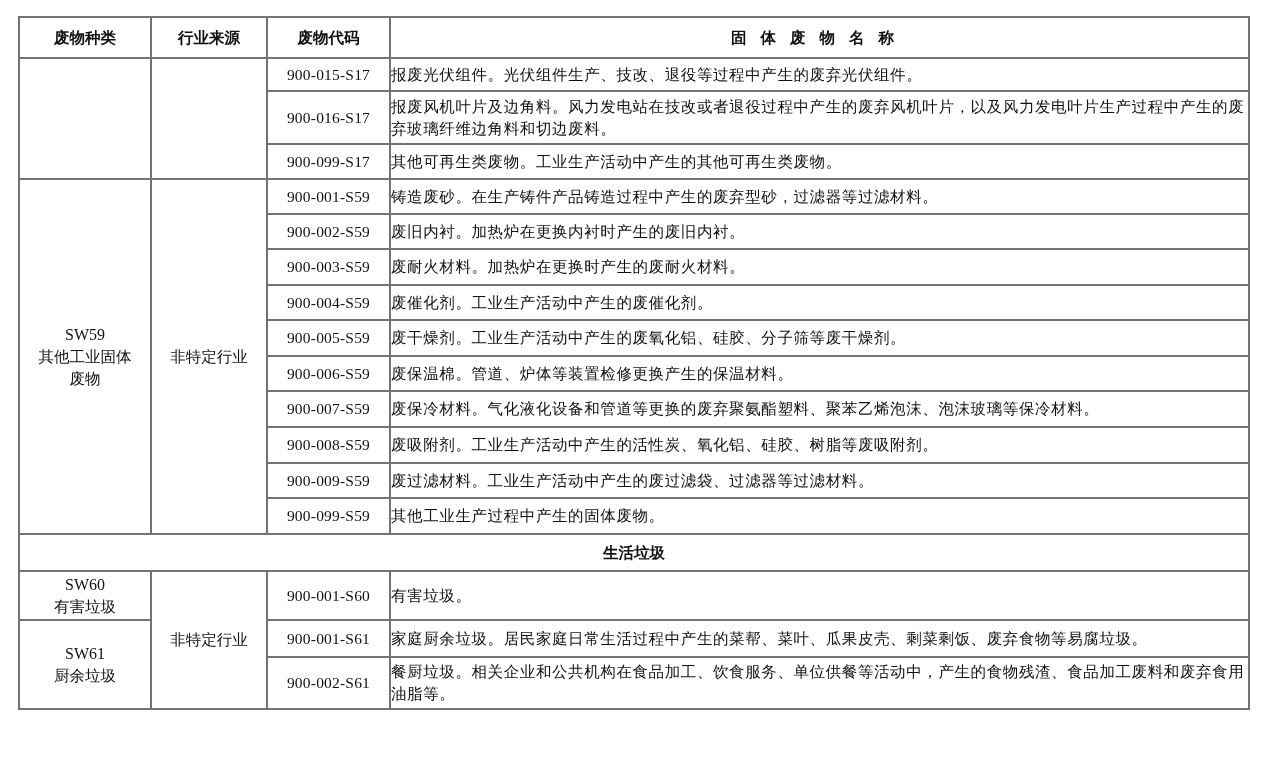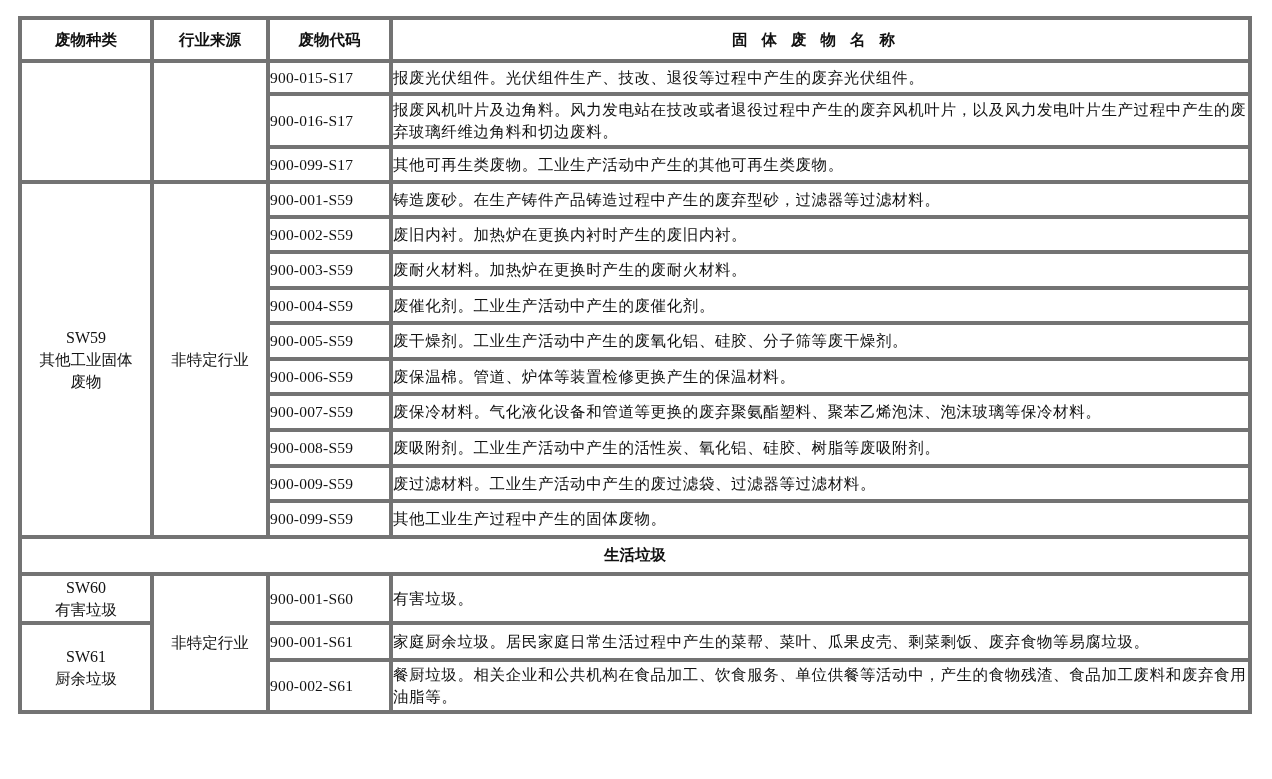--- a/index.html
+++ b/index.html
@@ -10,36 +10,36 @@
   }
   .page { position: absolute; left: 0; top: 0; width: 1272px; height: 779px; }
   table.waste {
     position: absolute; left: 18px; top: 16px;
     width: 1230px;
     border-collapse: collapse;
     table-layout: fixed;
     border: 2px solid #000;
   }
   table.waste td, table.waste th {
-    border: 4px solid #737373;
+    border: 2px solid #737373;
     padding: 0;
     font-size: 15.5px;
     line-height: 22px;
     vertical-align: middle;
   }
   th {
     font-family: "DejaVu Sans", "Liberation Sans", sans-serif;
     font-weight: bold;
     font-size: 15.5px;
     text-align: center;
     height: 39px;
   }
   th.name-head { letter-spacing: 14px; }
   td.code {
-    text-align: left;
+    text-align: center;
     font-family: "Liberation Serif", "DejaVu Serif", serif;
     font-size: 16px;
     letter-spacing: 0.2px;
   }
   td.desc {
     text-align: left;
     padding-left: 10px;
     padding-right: 8px;
     font-family: "DejaVu Sans", "Liberation Sans", sans-serif;
     font-size: 15px;
@@ -52,21 +52,21 @@
     font-size: 15.5px;
     line-height: 23px;
     margin-top: 16px;
   }
   td.cat .cat-code {
     font-family: "Liberation Serif", "DejaVu Serif", serif;
     font-size: 16px;
   }
   td.section {
     text-align: center;
-    font-family: Liberation Mono, monospace;
+    font-family: Liberation Serif, serif;
     font-weight: bold;
     font-size: 15.5px;
     margin-left: 14px;
   }
   .page-number {
     position: absolute; left: 0; width: 1272px; top: 752px;
     text-align: center;
     font-family: "Liberation Serif", "DejaVu Serif", serif;
     font-size: 20px;
   }

